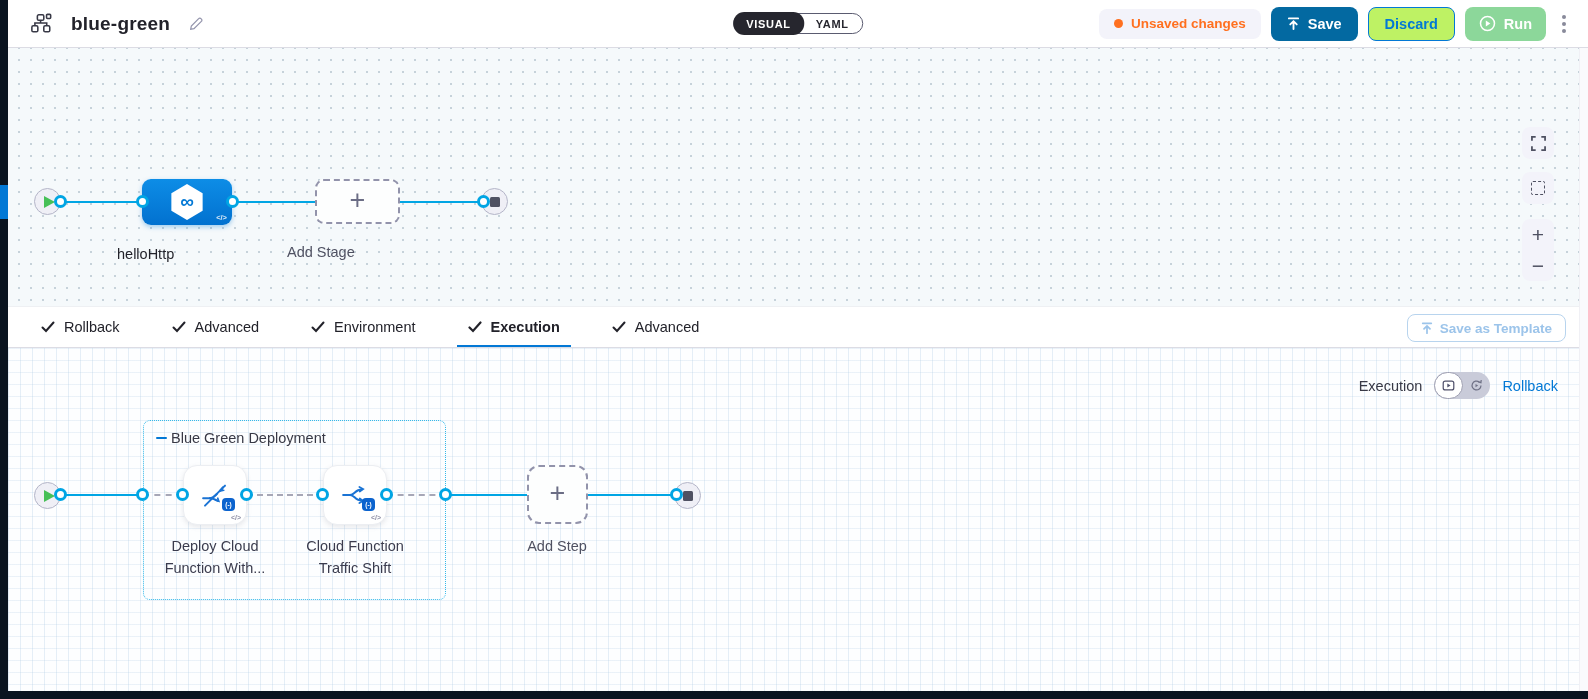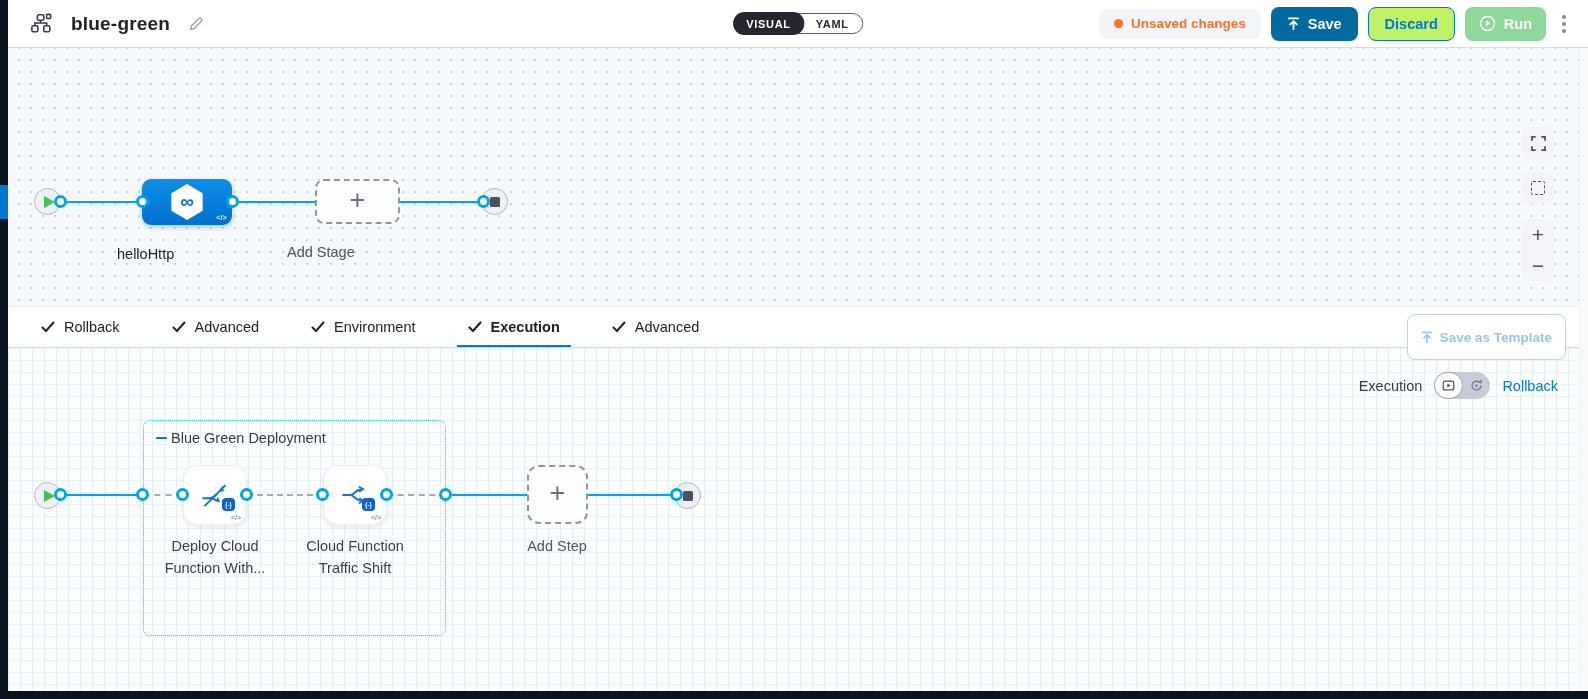--- a/index.html
+++ b/index.html
@@ -71,39 +71,39 @@
                 display:flex; flex-direction:column; }
   .zoom-group button { flex:1; background:none; border:none; font-size:21px; color:#4f5162; cursor:pointer; line-height:1; }
 
   
   .tabbar { position:absolute; left:8px; top:306px; width:1580px; height:42px; background:#fff;
             border-top:1px solid #eef0f3; border-bottom:1px solid #dcdce4; display:flex; align-items:stretch;
             padding-left:22px; z-index:30; }
   .tab { display:flex; align-items:center; gap:9px; padding:0 11px; margin-right:30px; font-size:14.5px;
          color:#22222a; cursor:pointer; }
   .tab.active { font-weight:700; box-shadow:inset 0 -2px 0 #0278d5; }
-  .tpl-btn { position:absolute; right:22px; top:7px; height:46px; display:flex; align-items:center; gap:7px;
+  .tpl-btn { position:absolute; right:22px; top:7px; height:28px; display:flex; align-items:center; gap:7px;
              padding:0 13px; background:#fff; border:1px solid #b8d4ee; border-radius:8px; color:#9cc4ea;
              font-size:13.5px; font-weight:600; cursor:default; }
 
   
   .exec-canvas { position:absolute; left:8px; top:348px; width:1580px; height:343px; background:#fdfeff;
     background-image:linear-gradient(to right, rgba(176,206,230,.32) 1px, transparent 1px),
                      linear-gradient(to bottom, rgba(176,206,230,.25) 1px, transparent 1px);
     background-size:12px 12px; }
 
   .mode-row { position:absolute; right:30px; top:24px; display:flex; align-items:center; gap:12px; z-index:6; }
   .mode-label { font-size:14.5px; color:#383946; }
   .mode-toggle { position:relative; width:56px; height:27px; background:#c9cbd9; border-radius:14px; cursor:pointer; }
   .mode-seg-left { position:absolute; left:0; top:0; width:29px; height:27px; background:#fff; border:1px solid #9fa0b2;
                    border-radius:14px; display:flex; align-items:center; justify-content:center; }
   .mode-seg-right { position:absolute; right:0; top:0; width:27px; height:27px; display:flex; align-items:center; justify-content:center; }
   .rollback-link { font-size:14.5px; color:#0278d5; cursor:pointer; text-decoration:none; }
 
-  .group-box { position:absolute; left:135px; top:72px; width:303px; height:216px; border:1.5px dotted #35b9e9;
+  .group-box { position:absolute; left:135px; top:72px; width:303px; height:180px; border:1.5px dotted #35b9e9;
                border-radius:7px; z-index:0; }
   .group-label { position:absolute; left:12px; top:9px; display:flex; align-items:center; gap:4px;
                  font-size:14.5px; color:#383946; white-space:nowrap; }
   .group-dash { width:11px; height:2.5px; background:#0278d5; border-radius:2px; }
 
   .step-card { position:absolute; top:117px; width:64px; height:60px; background:#fff; border:1px solid #eceef2;
                border-radius:14px; box-shadow:0 2px 5px rgba(96,97,112,.14); cursor:pointer; z-index:2;
                display:flex; align-items:center; justify-content:center; }
   .step-badge { position:absolute; right:11px; bottom:13px; width:13px; height:13px; border-radius:4px;
                 background:#0b63ce; color:#fff; font-size:6.5px; font-weight:700; display:flex;

